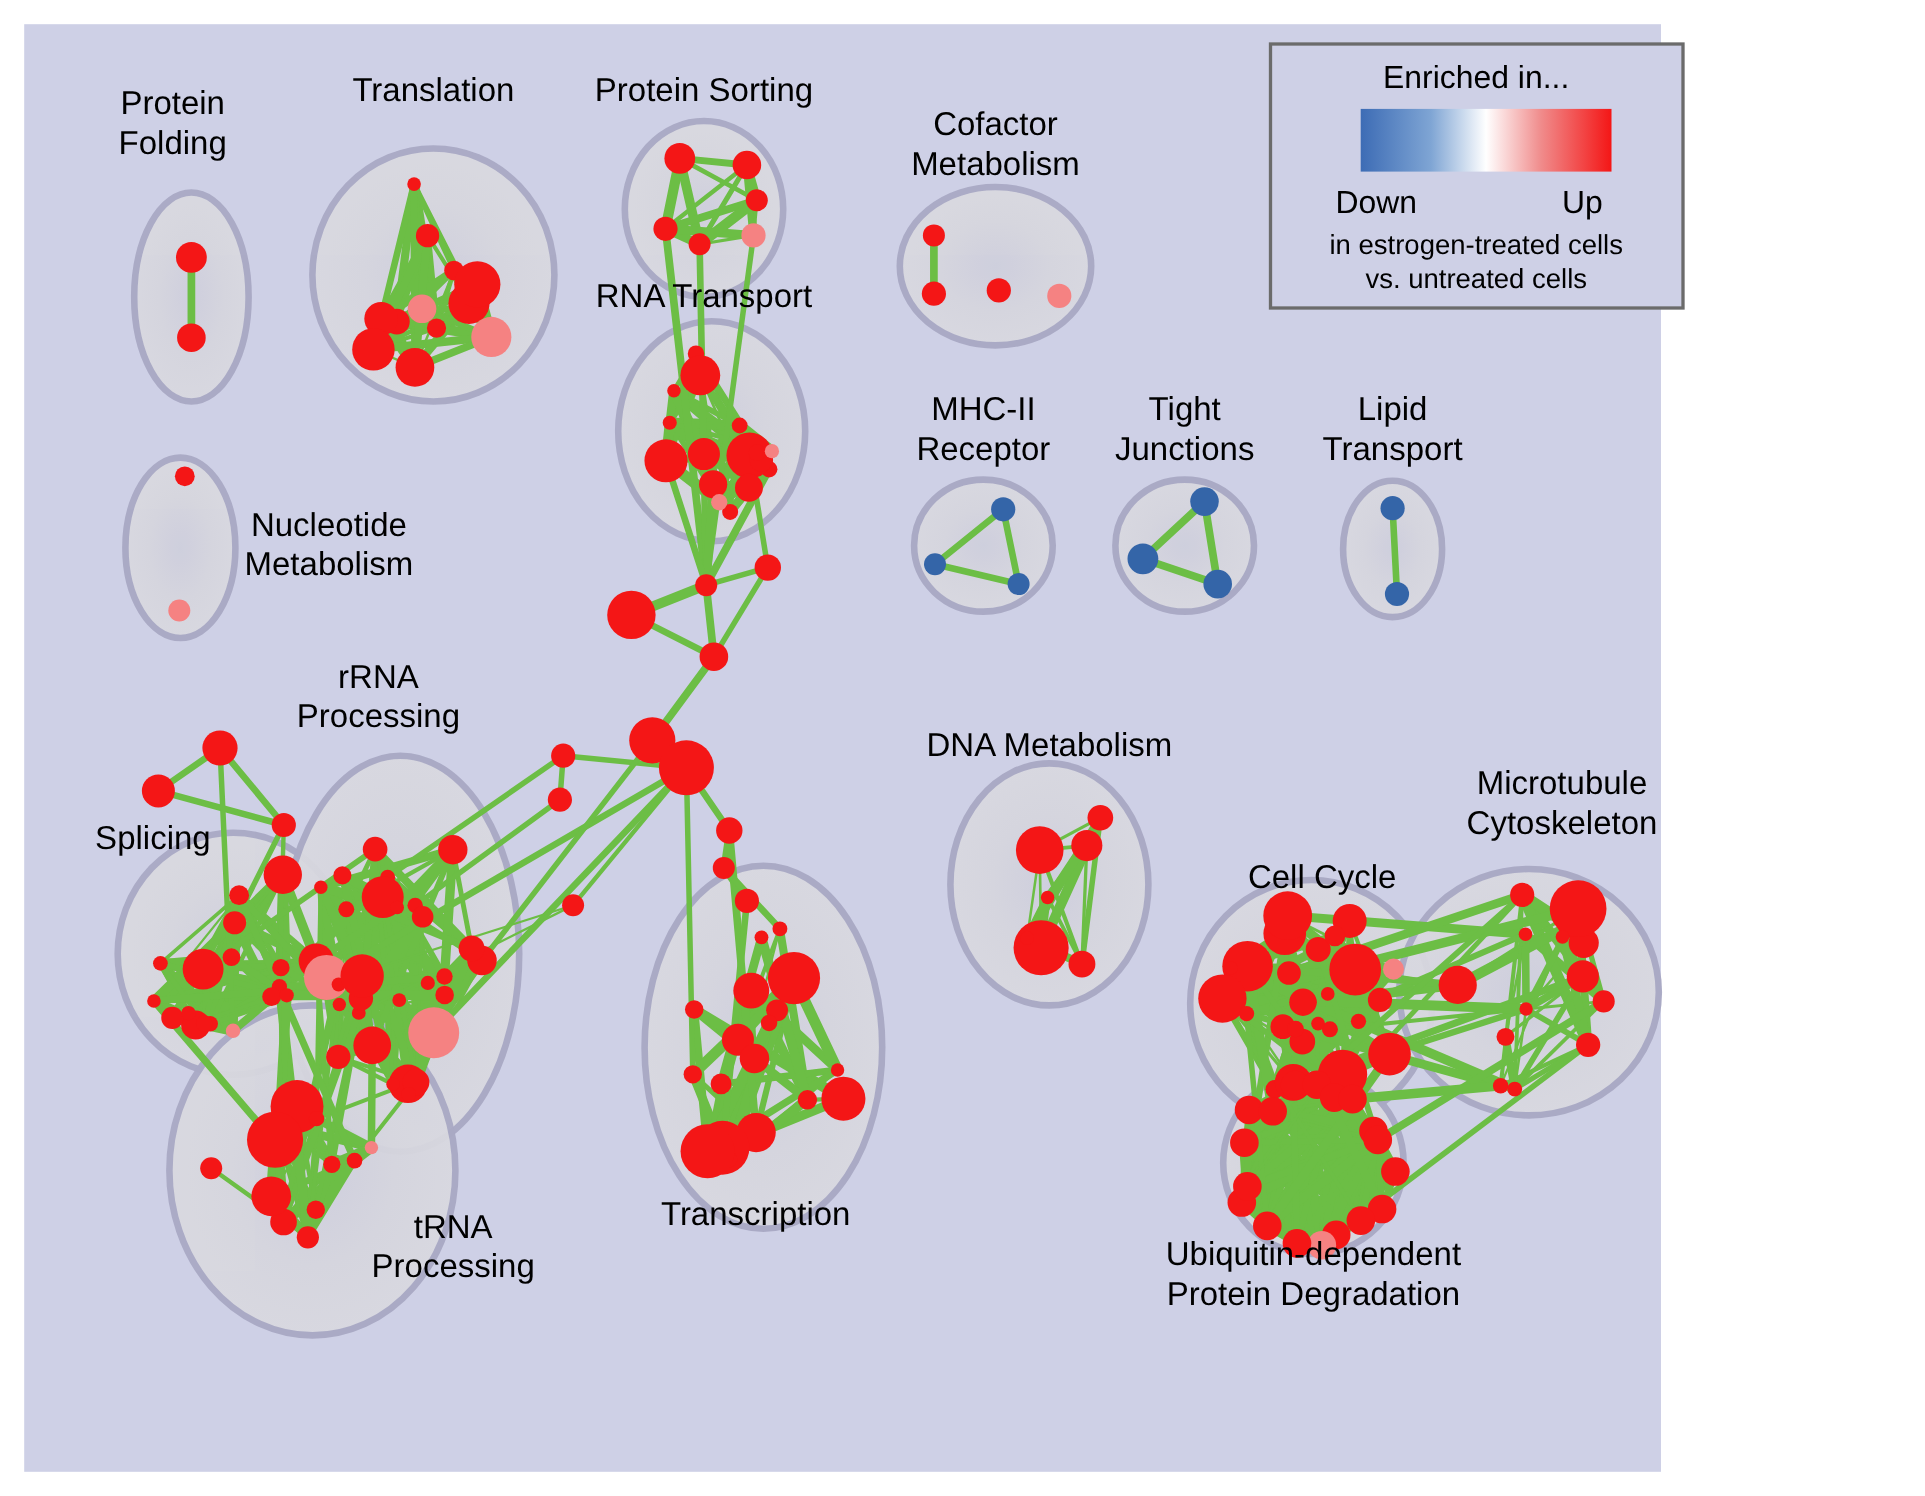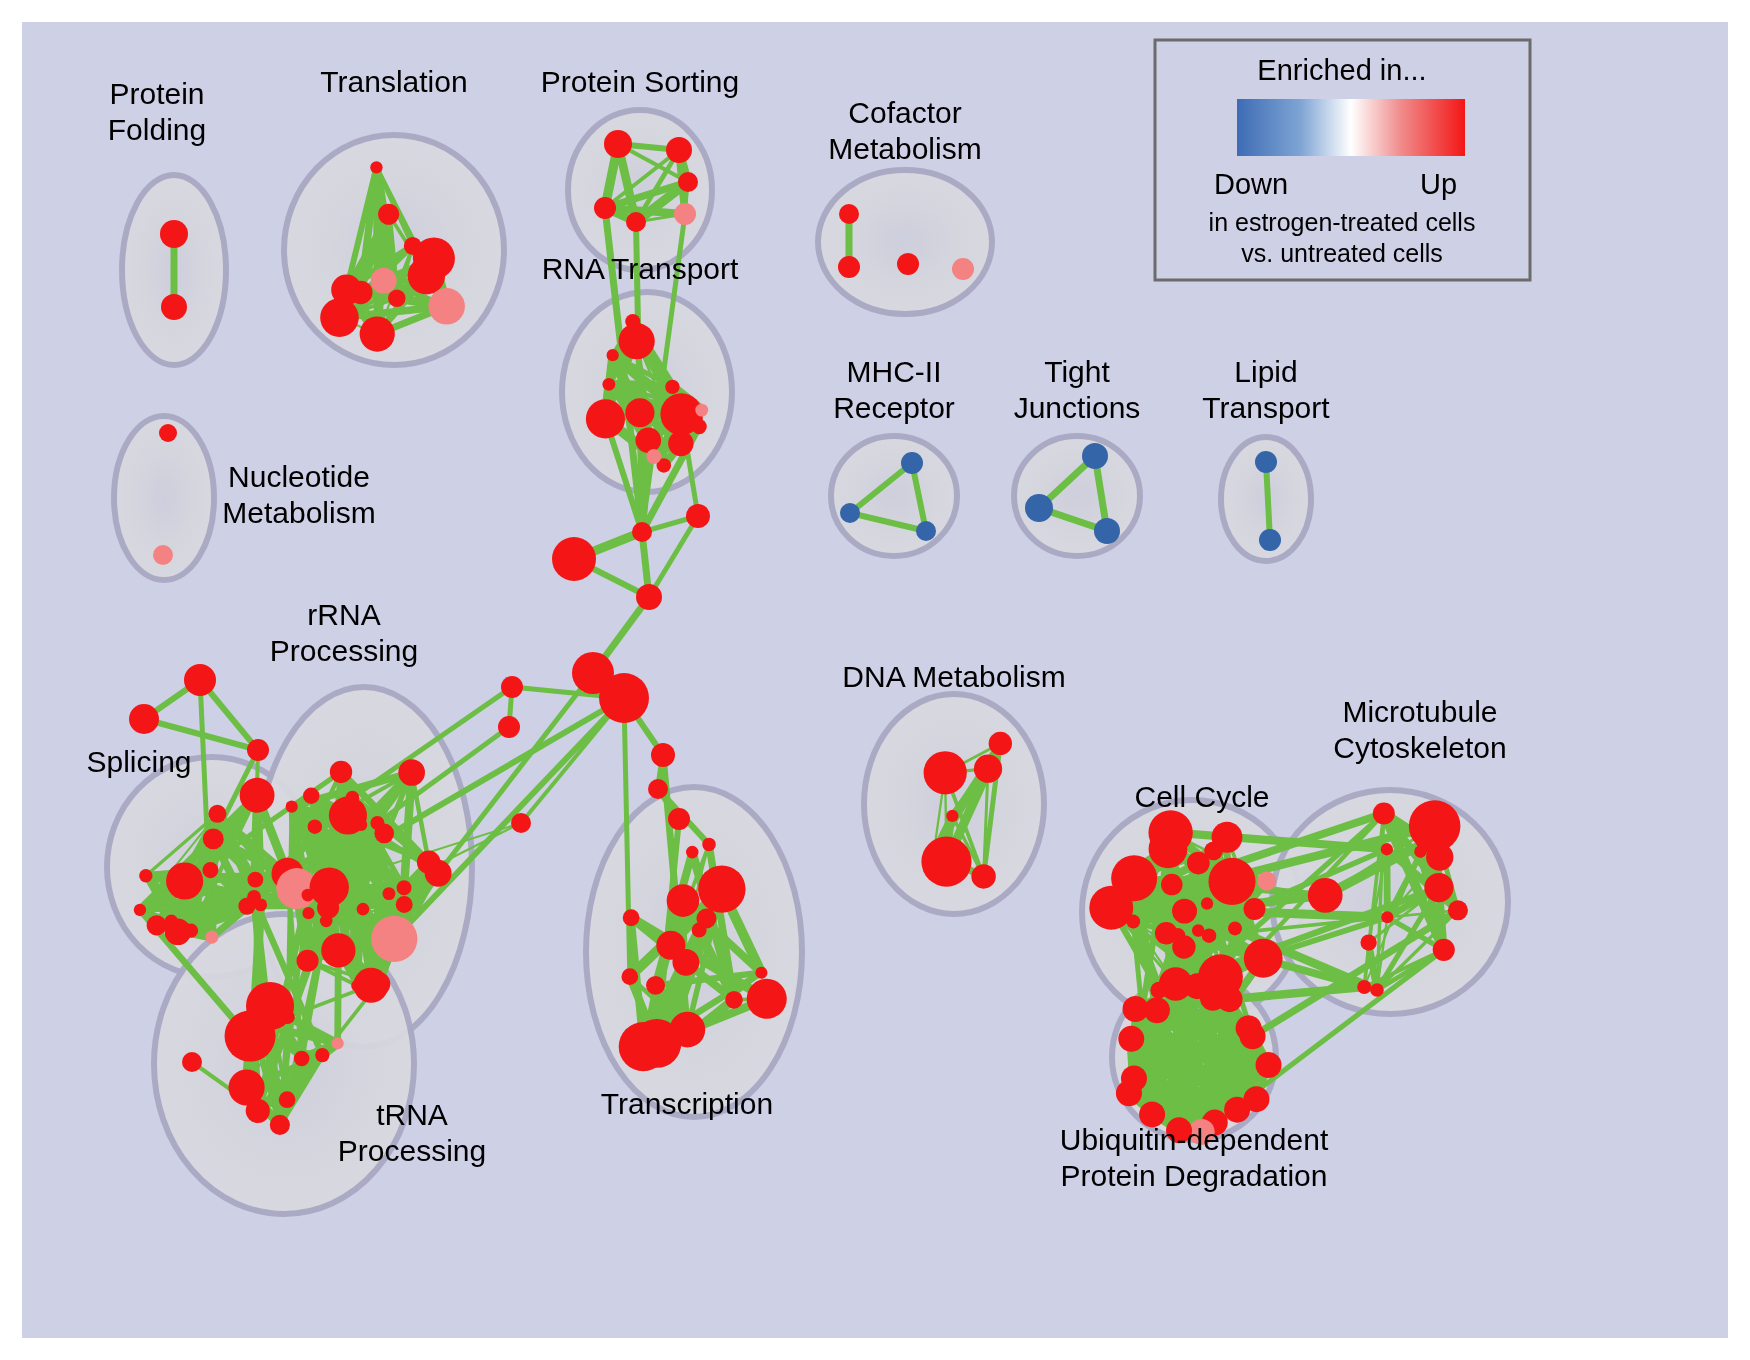--- a/index.html
+++ b/index.html
@@ -1,18 +1,18 @@
 <!DOCTYPE html>
 <html><head>
 <meta charset="utf-8">
 <style>
   html,body{margin:0;padding:0;background:#ffffff;}
   body{font-family:"Liberation Sans",sans-serif;}
   #stage{position:relative;width:1750px;height:1360px;background:#ffffff;overflow:hidden;}
-  #canvas{position:absolute;left:22px;top:22px;width:1706px;height:1316px;background:#ced0e6;}
+  #canvas{position:absolute;left:22px;top:22px;width:1488px;height:1316px;background:#ced0e6;}
   svg{display:block;}
   .cl-label{font-family:"Liberation Sans",sans-serif;fill:#000;font-size:30px;text-anchor:middle;}
   .legend-box{fill:#ced0e6;stroke:#6b6b6b;stroke-width:3;}
   .legend-title{font-family:"Liberation Sans",sans-serif;fill:#000;font-size:29px;text-anchor:middle;}
   .legend-end{font-family:"Liberation Sans",sans-serif;fill:#000;font-size:29px;}
   .legend-sub{font-family:"Liberation Sans",sans-serif;fill:#000;font-size:25px;text-anchor:middle;}
 </style>
 </head>
 <body>
 

